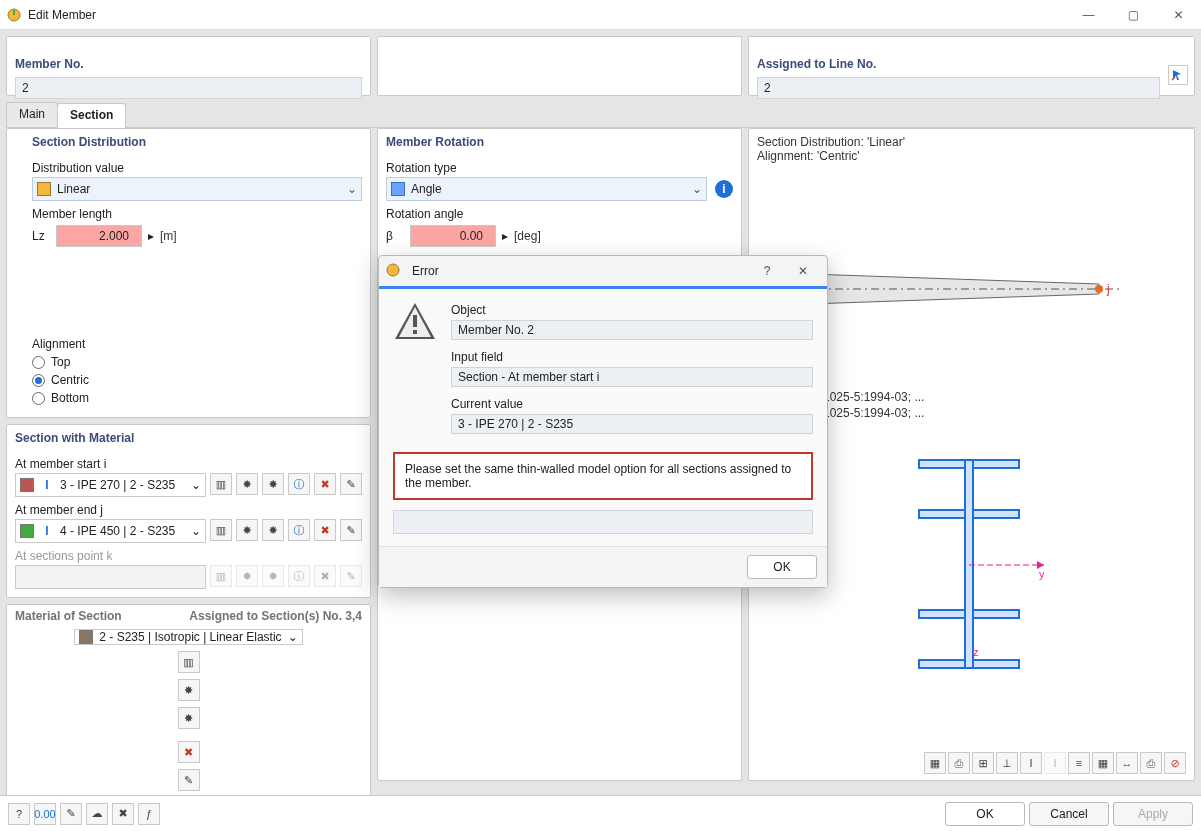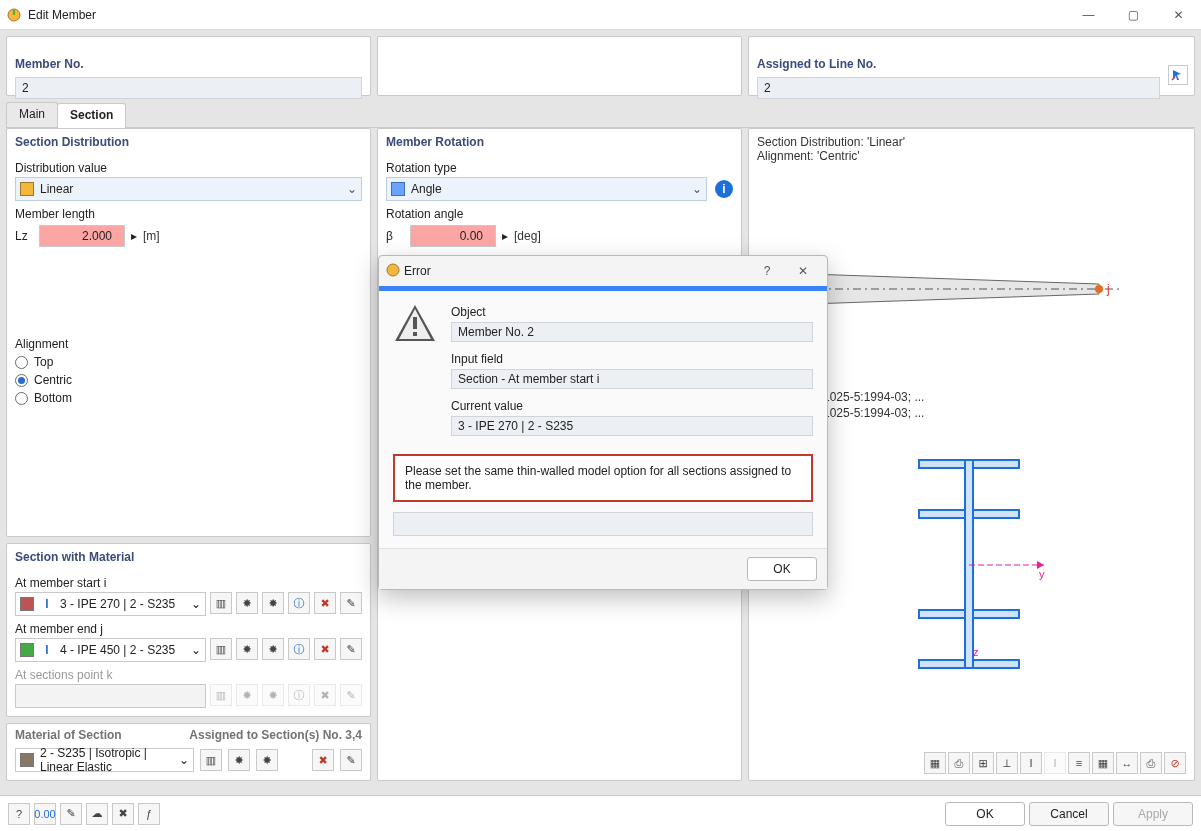--- a/index.html
+++ b/index.html
@@ -74,36 +74,36 @@
 .footer { position:absolute; left:0; right:0; bottom:0; height:36px; border-top:1px solid #c9c9c9; background:#fff; display:flex; align-items:center; padding:0 8px; gap:4px;}
 .footer .spacer { flex:1; }
 .btn { min-width:80px; height:24px; border:1px solid #b9b9b9; background:#f6f6f6; border-radius:3px; display:inline-flex; align-items:center; justify-content:center; }
 .btn.primary{ background:#fff; }
 .btn.dis{ color:#aaa; }
 
 
 .modal-mask { position:absolute; inset:0; pointer-events:none; }
 .err-modal { position:absolute; left:378px; top:255px; width:450px; background:#f4f4f4; border:1px solid #b9b9b9; box-shadow:0 8px 24px rgba(0,0,0,.25); border-radius:4px; pointer-events:auto; }
 .err-titlebar { height:30px; display:flex; align-items:center; padding:0 6px; }
-.err-titlebar .t { flex:1; margin-left:3px; }
+.err-titlebar .t { flex:1; margin-left:11px; }
 .err-titlebar .wb { width:36px; height:30px; display:flex; align-items:center; justify-content:center; color:#555;}
-.err-body { padding:12px 14px 6px; border-top:5px solid #3b82f6; border-bottom:1px solid #e0e0e0; background:#fafafa;}
+.err-body { padding:12px 14px 6px; border-top:3px solid #3b82f6; border-bottom:1px solid #e0e0e0; background:#fafafa;}
 .err-body .row1 { display:flex; gap:14px; }
 .warn-icon { width:44px; height:40px; }
 .err-labels { flex:1; }
 .err-labels .cap { margin-top:2px; }
 .err-labels .val { background:#eceff3; border:1px solid #d0d4da; padding:2px 6px; margin:3px 0 10px; }
 .err-msg { border:2px solid #c0392b; padding:8px 10px; margin:8px 0 10px; background:#fff; }
 .err-empty { height:24px; border:1px solid #d0d4da; background:#eceff3; margin-bottom:6px; }
 .err-footer { height:40px; display:flex; align-items:center; justify-content:flex-end; padding:0 10px; background:#f4f4f4;}
 .preview .data-lines { position:absolute; top:260px; left:50px; color:#333; line-height:16px;}
-.material-row { display:flex; align-items:center; padding:4px 8px 8px; gap:6px;}
+.material-row { display:flex; align-items:center; padding:4px 8px 8px; gap:6px;flex-direction:column;}
 .material-row .sec-combo{flex:1;}
 .col.mid .group.full{flex:1;}
-.col.left .group.flex1{flex:1;}
+.col.left .group.flex1{flex:1;padding-left:17px;}
 .blue.iicon{font-style:normal;font-weight:700;background:#1e6fd9;color:#fff;width:18px;height:18px;border-radius:50%;display:inline-flex;align-items:center;justify-content:center;margin-left:4px;}
 .mid-top{display:flex;align-items:center;gap:4px;}
 .assigned-right{display:flex;align-items:center;justify-content:space-between;padding:4px 8px 2px;}
 .assigned-right .asg{color:#737373;font-weight:600;}
 </style>
 </head>
 <body>
 
 <div class="titlebar">
   <span class="icon">

